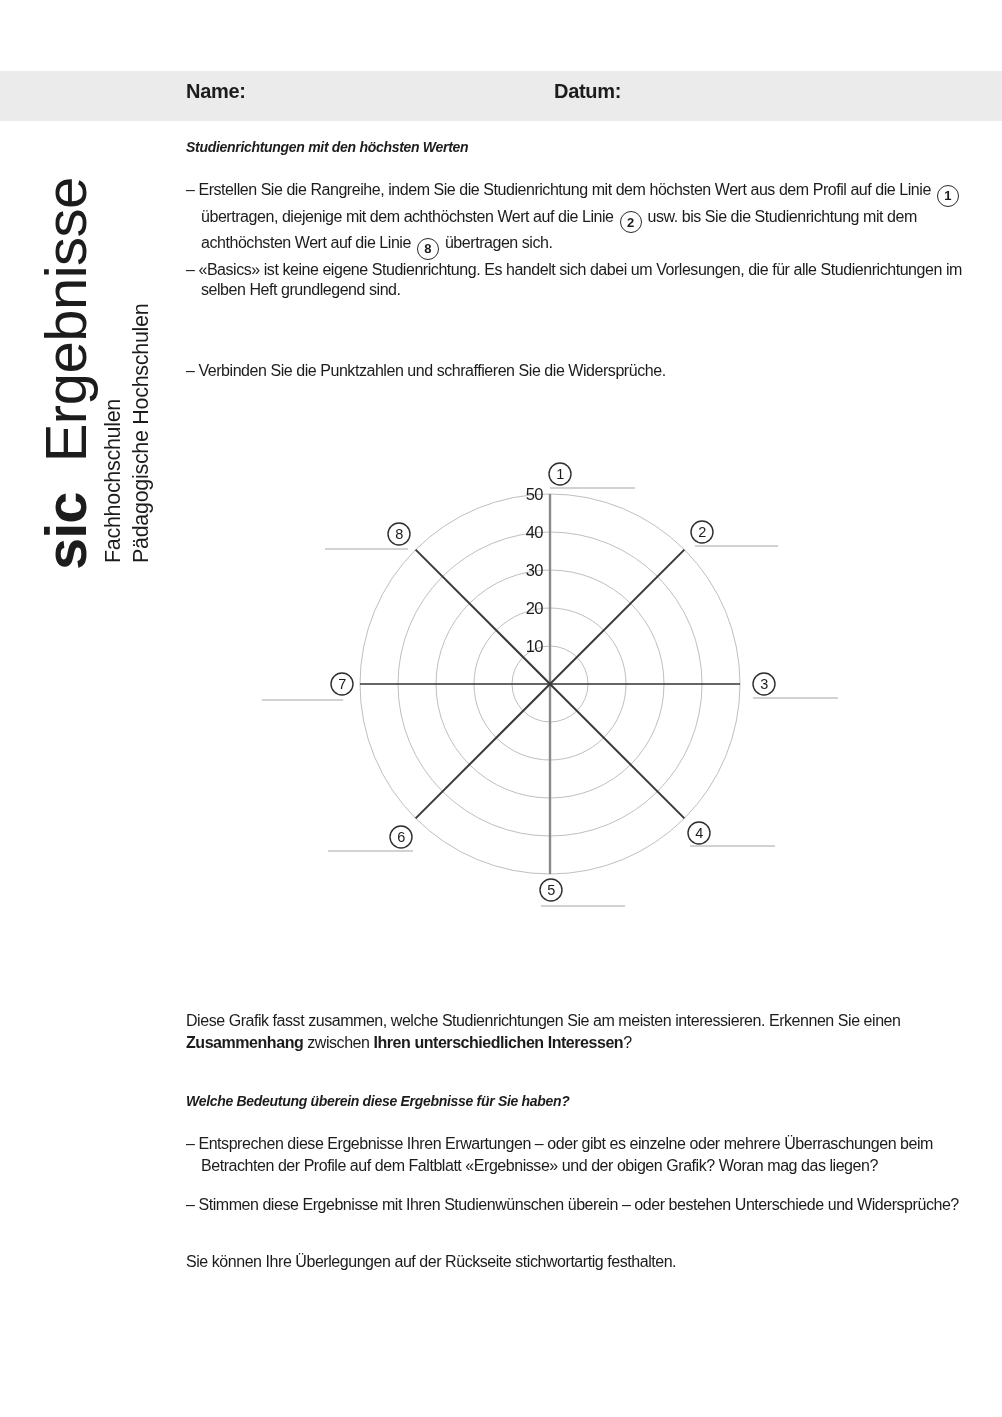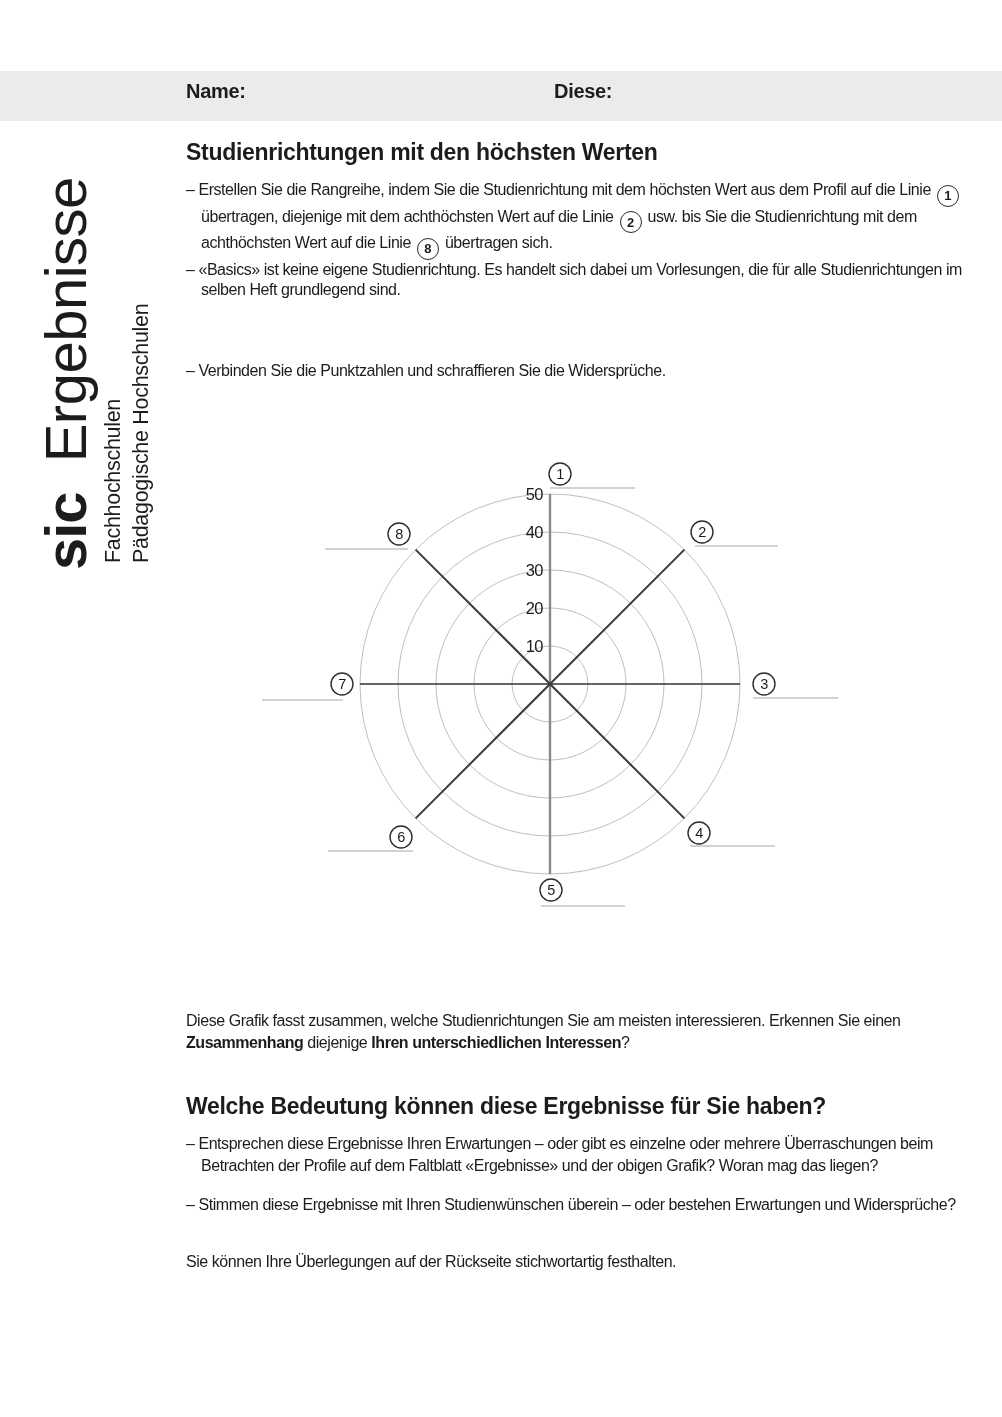--- a/index.html
+++ b/index.html
@@ -16,21 +16,21 @@
   
   .brand{position:absolute;left:33px;top:570px;transform:rotate(-90deg);
     transform-origin:0 0;white-space:nowrap;font-size:58px;line-height:66px;}
   .brand .b-bold{font-weight:bold;letter-spacing:-1px;}
   .brand .b-reg{font-weight:normal;margin-left:30px;letter-spacing:-0.5px;}
   .brand-sub{position:absolute;left:99px;top:563px;transform:rotate(-90deg);
     transform-origin:0 0;white-space:nowrap;font-size:21.5px;line-height:28px;
     letter-spacing:-0.3px;}
   
   .tb{position:absolute;left:186px;width:768px;letter-spacing:-0.45px;}
-  .h1{font-size:23px;font-weight:bold;letter-spacing:-0.3px;}
+  .h1{font-size:14px;font-weight:bold;letter-spacing:-0.3px;font-style:italic;}
   .body{font-size:16px;line-height:20px;}
   .body2{font-size:16px;line-height:22px;}
   .hang{padding-left:15px;text-indent:-15px;}
   .b{font-weight:bold;}
   
   .cnum{display:inline-flex;align-items:center;justify-content:center;
     width:20px;height:20px;border:1.6px solid #2a2a2a;border-radius:50%;
     font-size:13px;font-weight:600;letter-spacing:0;line-height:1;
     vertical-align:-5px;margin:0 2px;background:#fff;text-indent:0;}
   
@@ -39,21 +39,21 @@
   .tick{font-size:16.5px;letter-spacing:-0.5px;}
   .badge-num{font-size:14.5px;letter-spacing:-0.5px;}
 </style>
 </head>
 <body>
 
 <div class="page">
 
   <div class="topbar">
     <span class="lbl lbl-name">Name:</span>
-    <span class="lbl lbl-datum">Diese:</span>
+    <span class="lbl lbl-datum">Datum:</span>
   </div>
 
   <div class="brand"><span class="b-bold">sic</span><span class="b-reg">Ergebnisse</span></div>
   <div class="brand-sub">
     <div>Fachhochschulen</div>
     <div>Pädagogische Hochschulen</div>
   </div>
 
   <div class="tb h1" style="top:139px;">Studienrichtungen mit den höchsten Werten</div>
 
@@ -122,22 +122,22 @@
       <line x1="12" y1="250" x2="93" y2="250" stroke="#a6a6a6" stroke-width="1.2"></line>
 
       <circle cx="149" cy="84" r="11" fill="#fff" stroke="#2e2e2e" stroke-width="1.4"></circle>
       <text class="badge-num" x="149" y="89" text-anchor="middle">8</text>
       <line x1="75" y1="99" x2="158" y2="99" stroke="#a6a6a6" stroke-width="1.2"></line>
     </g>
   </svg>
 
   <div class="tb body2" style="top:1010px;"><span>Diese Grafik fasst zusammen, welche Studienrichtungen Sie am meisten interessieren. Erkennen Sie einen</span>
     <span class="b">Zusammenhang</span>
-    <span>diejenige</span>
+    <span>zwischen</span>
     <span class="b">Ihren unterschiedlichen Interessen</span><span>?</span></div>
 
-  <div class="tb h1" style="top:1093px;">Welche Bedeutung können diese Ergebnisse für Sie haben?</div>
+  <div class="tb h1" style="top:1093px;">Welche Bedeutung überein diese Ergebnisse für Sie haben?</div>
 
   <div class="tb body2 hang" style="top:1133px;">– Entsprechen diese Ergebnisse Ihren Erwartungen – oder gibt es einzelne oder mehrere Überraschungen beim Betrachten der Profile auf dem Faltblatt «Ergebnisse» und der obigen Grafik? Woran mag das liegen?</div>
-  <div class="tb body2 hang" style="top:1194px;">– Stimmen diese Ergebnisse mit Ihren Studienwünschen überein – oder bestehen Erwartungen und Widersprüche?</div>
+  <div class="tb body2 hang" style="top:1194px;">– Stimmen diese Ergebnisse mit Ihren Studienwünschen überein – oder bestehen Unterschiede und Widersprüche?</div>
   <div class="tb body2" style="top:1251px;">Sie können Ihre Überlegungen auf der Rückseite stichwortartig festhalten.</div>
 
 </div>
 
 </body></html>

